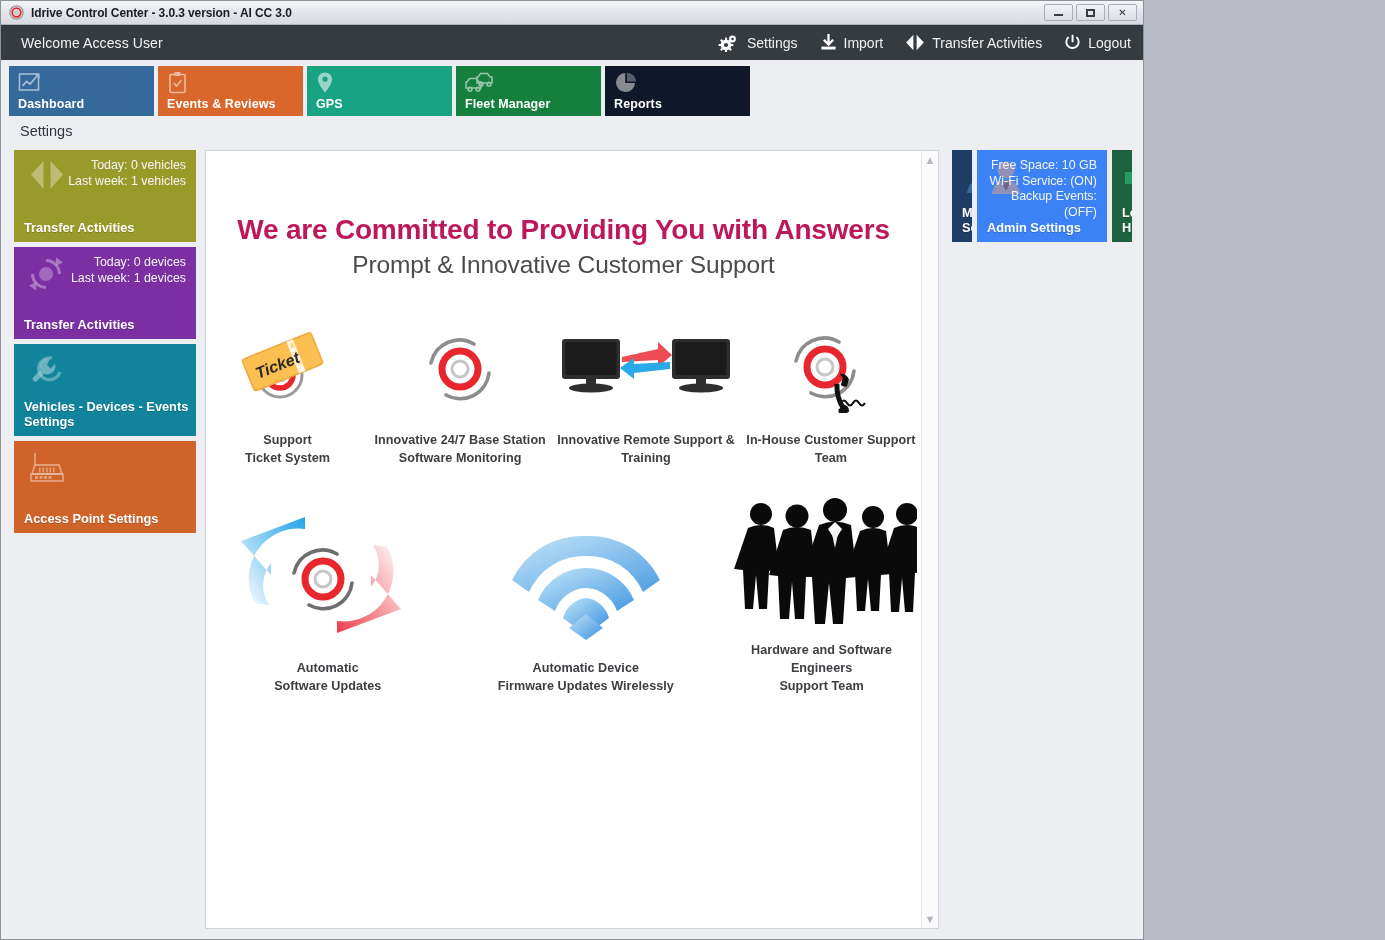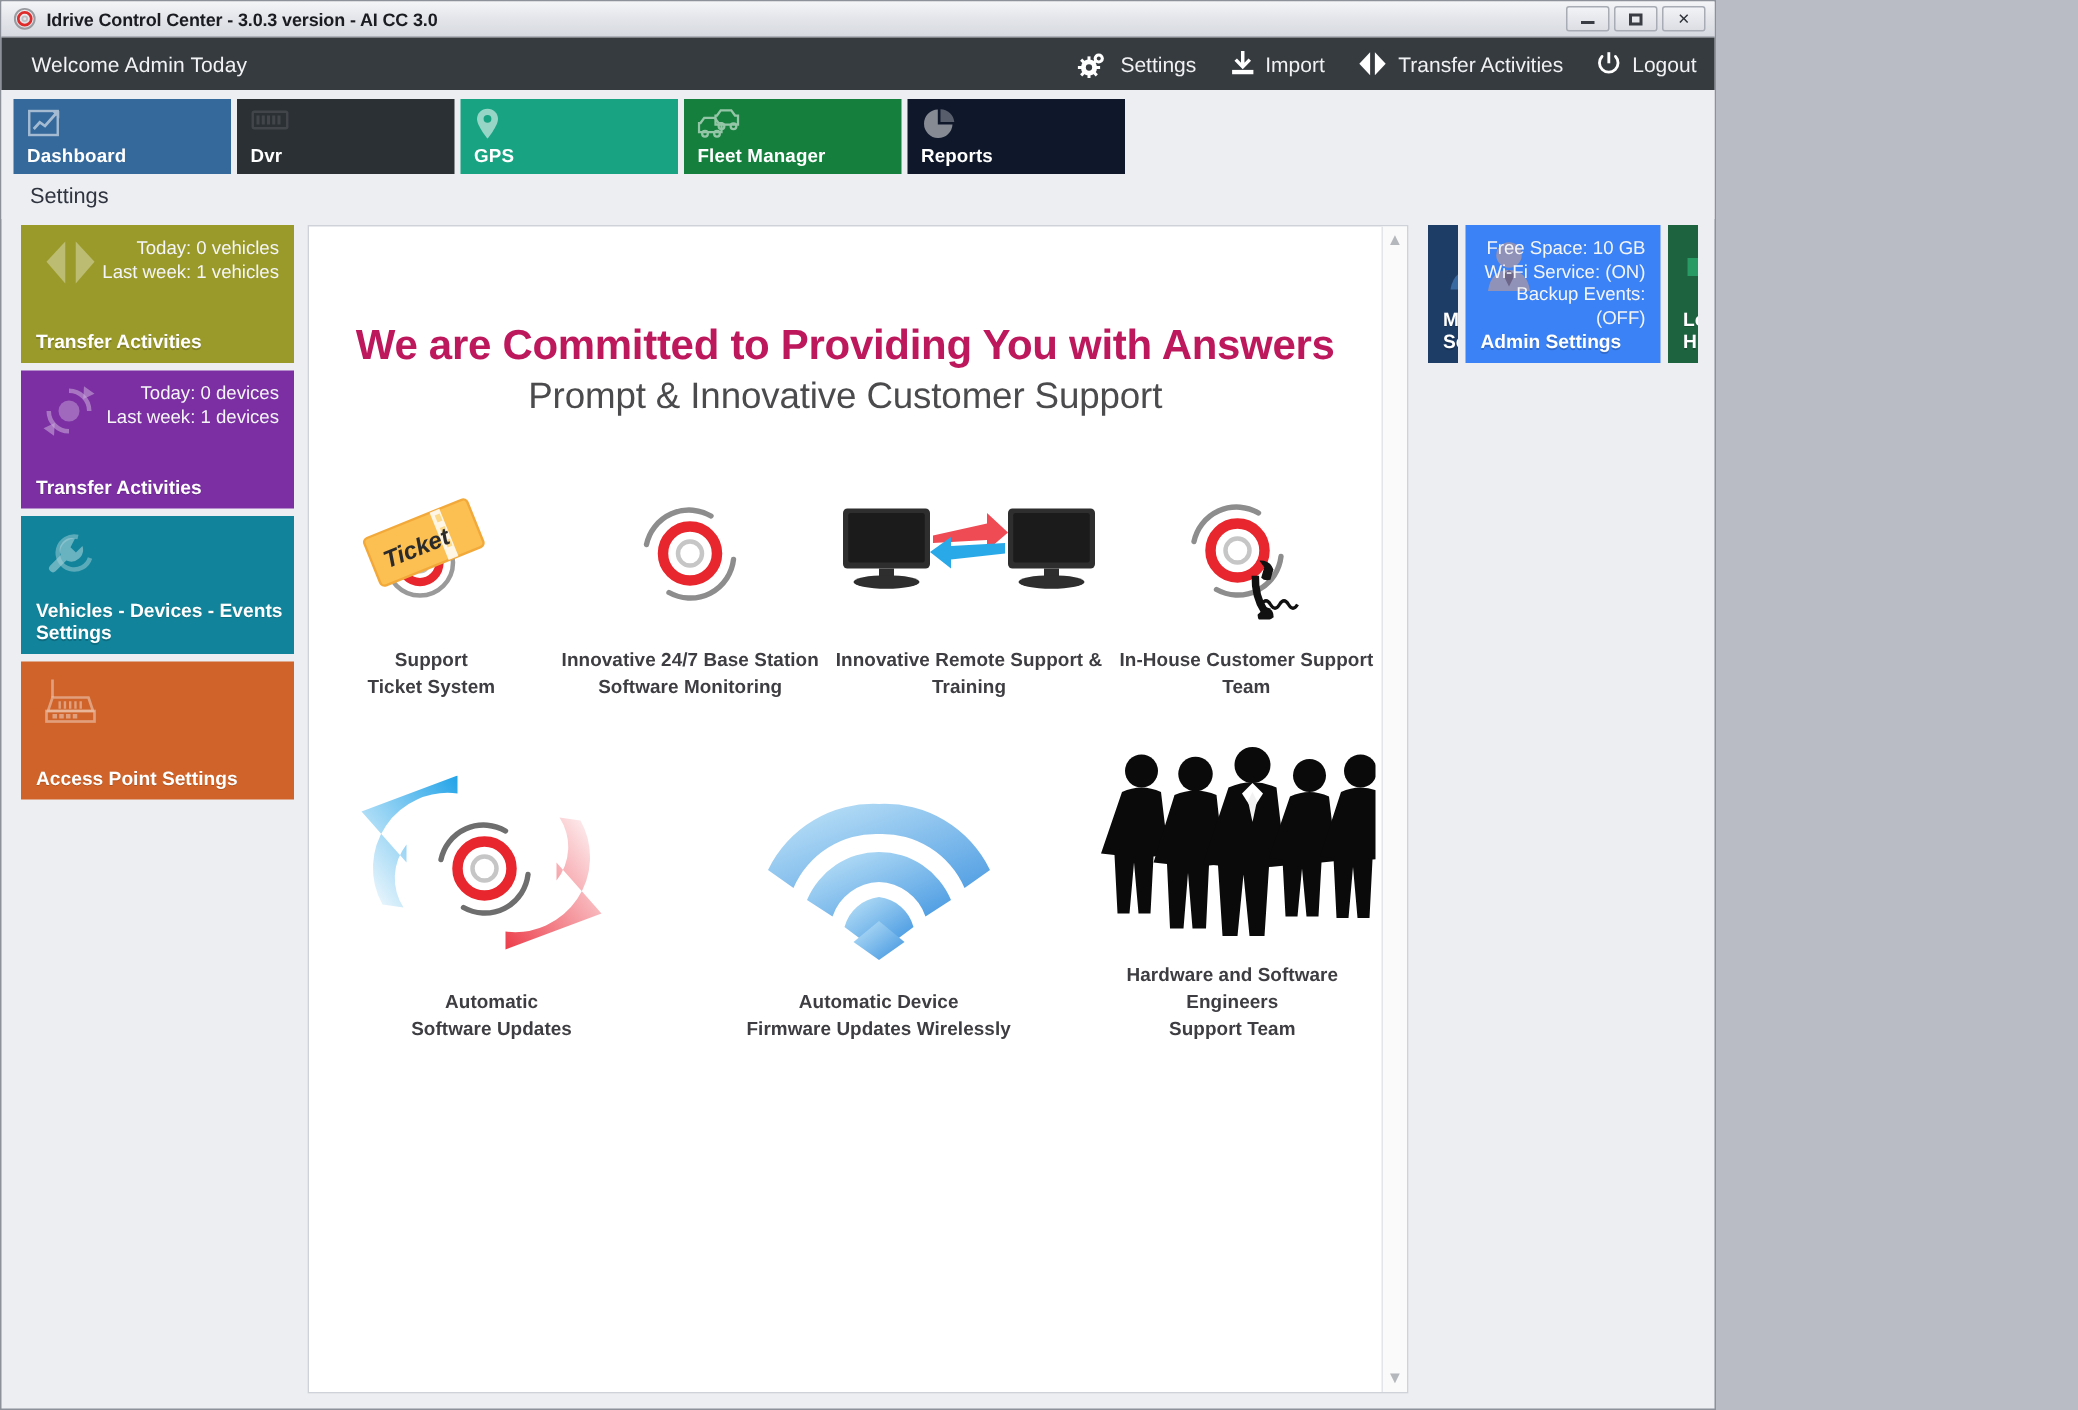--- a/index.html
+++ b/index.html
@@ -166,21 +166,21 @@
           <span class="gl-min"></span>
         </div>
       <div class="win-btn">
           <span class="gl-max"></span>
         </div>
       <div class="win-btn">✕</div>
     </div>
   </div>
 
   <div class="topbar">
-    <span class="welcome">Welcome Admin Today</span>
+    <span class="welcome">Welcome Access User</span>
     <div class="topnav">
 
       <div class="topnav-item">
         <span>
           <svg width="22" height="18" viewBox="0 0 22 18">
             <g fill="#ffffff">
               <circle cx="14.5" cy="5" r="3.4"></circle>
               <circle cx="14.5" cy="5" r="1.3" fill="#363b40"></circle>
               <circle cx="8" cy="11" r="5.4"></circle>
               <circle cx="8" cy="11" r="2" fill="#363b40"></circle>
@@ -234,36 +234,31 @@
       <span class="tab-icon">
         <svg width="26" height="24" viewBox="0 0 26 24">
           <rect x="1.5" y="3" width="19" height="16" fill="none" stroke="#ffffff" stroke-width="1.6"></rect>
           <polyline points="4.5,15 8.5,10.5 12,13 19.5,4.5" fill="none" stroke="#ffffff" stroke-width="1.8"></polyline>
           <polygon points="16.5,3 21.5,3 21.5,8" fill="#ffffff"></polygon>
         </svg>
       </span>
       <span class="tab-label">Dashboard</span>
     </div>
 
-
-    <div class="tab" style="background:#2b3035">
+    <div class="tab" style="background:#d9662b">
       <span class="tab-icon">
-        <svg width="26" height="20" viewBox="0 0 26 20">
-          <rect x="1.5" y="3.5" width="23" height="11" rx="1" fill="none" stroke="#55595e" stroke-width="1.6"></rect>
-          <g fill="#55595e">
-            <rect x="4" y="6" width="2" height="6"></rect>
-              <rect x="7.5" y="6" width="2" height="6"></rect>
-            <rect x="11" y="6" width="2" height="6"></rect>
-              <rect x="14.5" y="6" width="2" height="6"></rect>
-            <rect x="18" y="6" width="2" height="6"></rect>
-          </g>
+        <svg width="22" height="24" viewBox="0 0 22 24">
+          <rect x="3" y="3.5" width="15" height="18" rx="1.5" fill="none" stroke="#ffffff" stroke-width="1.6"></rect>
+          <rect x="7.5" y="1" width="6" height="4" rx="1" fill="#ffffff"></rect>
+          <polyline points="6.8,12 9.5,15 14.5,9" fill="none" stroke="#ffffff" stroke-width="1.6"></polyline>
         </svg>
       </span>
-      <span class="tab-label">Dvr</span>
-    </div>
+      <span class="tab-label">Events &amp; Reviews</span>
+    </div>
+
 
     <div class="tab" style="background:#18a383">
       <span class="tab-icon">
         <svg width="18" height="24" viewBox="0 0 18 24">
           <path d="M9 1.5 C5 1.5 2 4.5 2 8.4 C2 13 9 21.5 9 21.5 C9 21.5 16 13 16 8.4 C16 4.5 13 1.5 9 1.5 Z" fill="#ffffff"></path>
           <circle cx="9" cy="8.2" r="2.6" fill="#18a383"></circle>
         </svg>
       </span>
       <span class="tab-label">GPS</span>
     </div>

